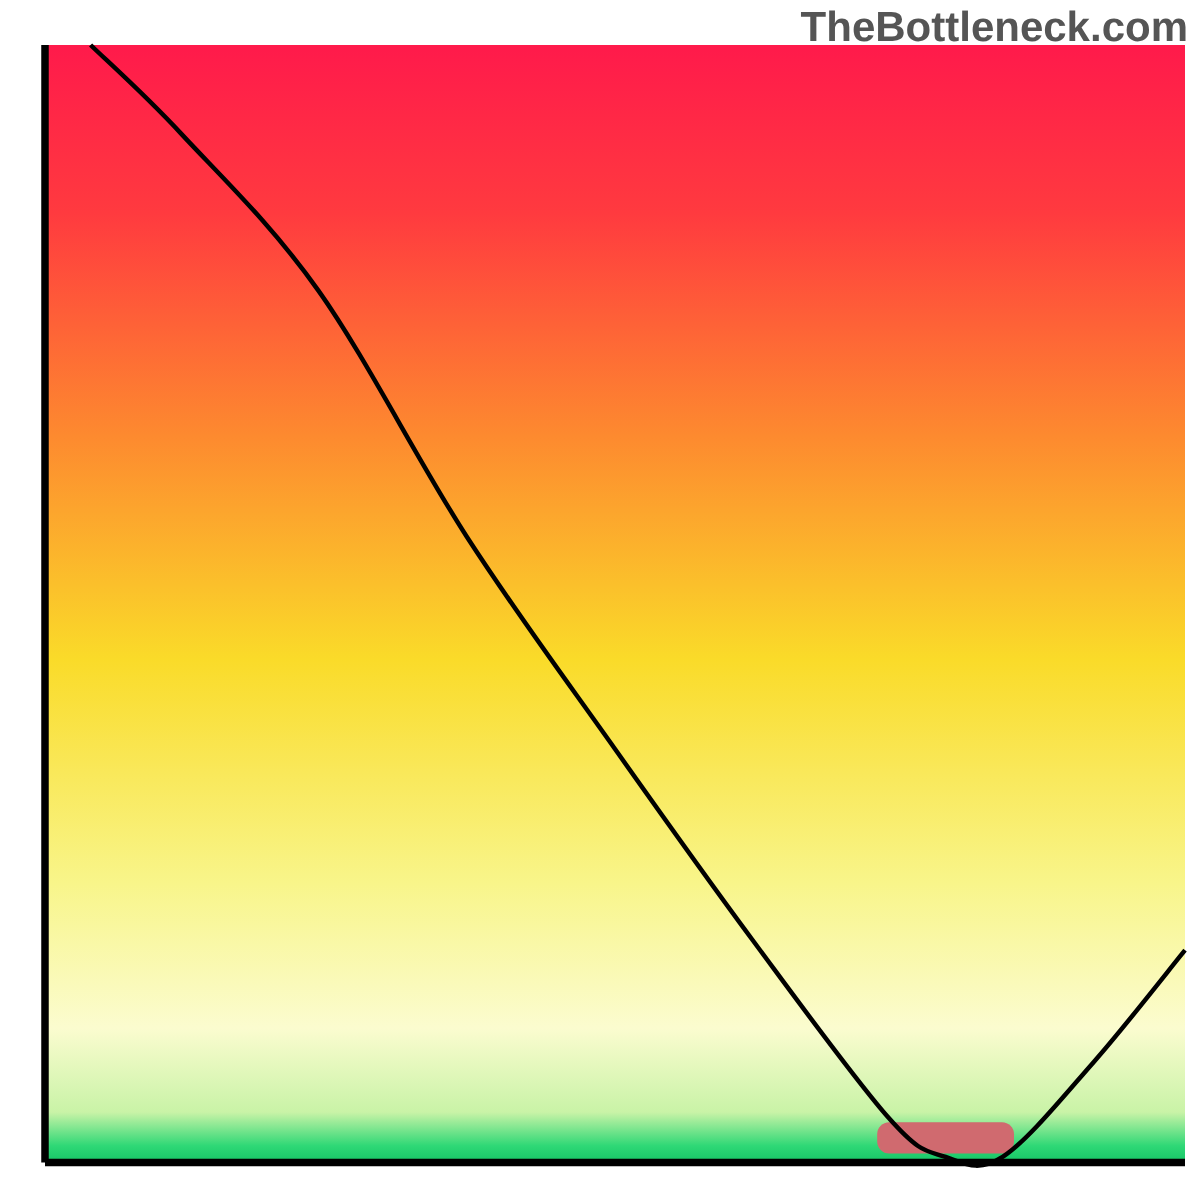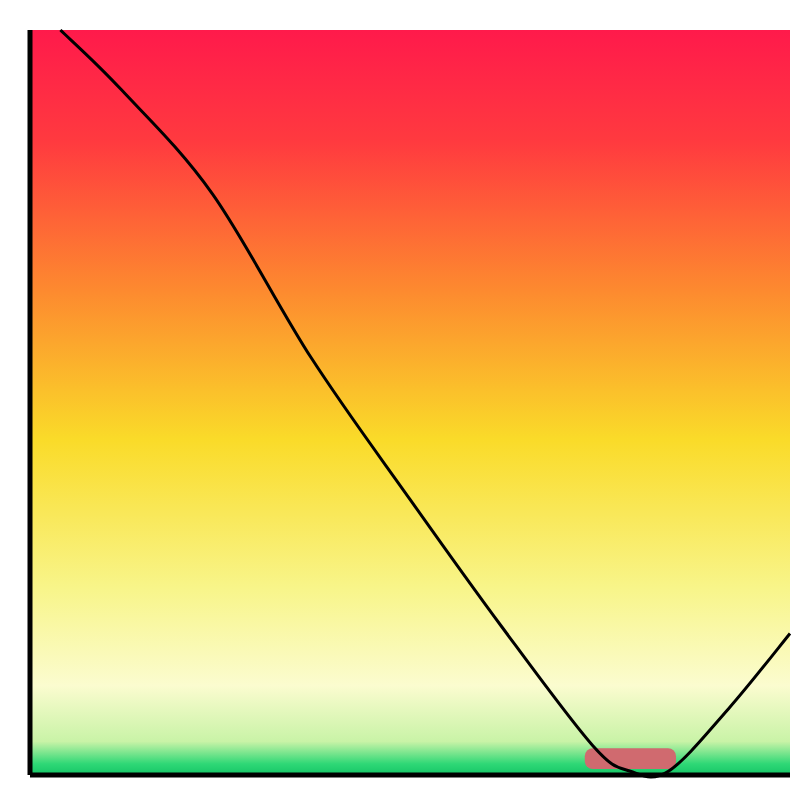--- a/index.html
+++ b/index.html
@@ -28,20 +28,21 @@
   svg.plot {
     position: absolute;
     left: 0;
     top: 0;
   }
 </style>
 </head>
 <body>
 
 <div class="chart-container">
+  <div class="watermark">TheBottleneck.com</div>
 
   <svg class="plot" width="800" height="800" viewBox="0 0 800 800">
     <defs>
       <linearGradient id="bg-grad" x1="0" y1="0" x2="0" y2="1">
           <stop offset="0%" stop-color="#ff1a4b"></stop>
           <stop offset="15%" stop-color="#ff3a3f"></stop>
           <stop offset="35%" stop-color="#fd8a2f"></stop>
           <stop offset="55.00000000000001%" stop-color="#fadb29"></stop>
           <stop offset="75%" stop-color="#f8f58a"></stop>
           <stop offset="88%" stop-color="#fbfccf"></stop>

